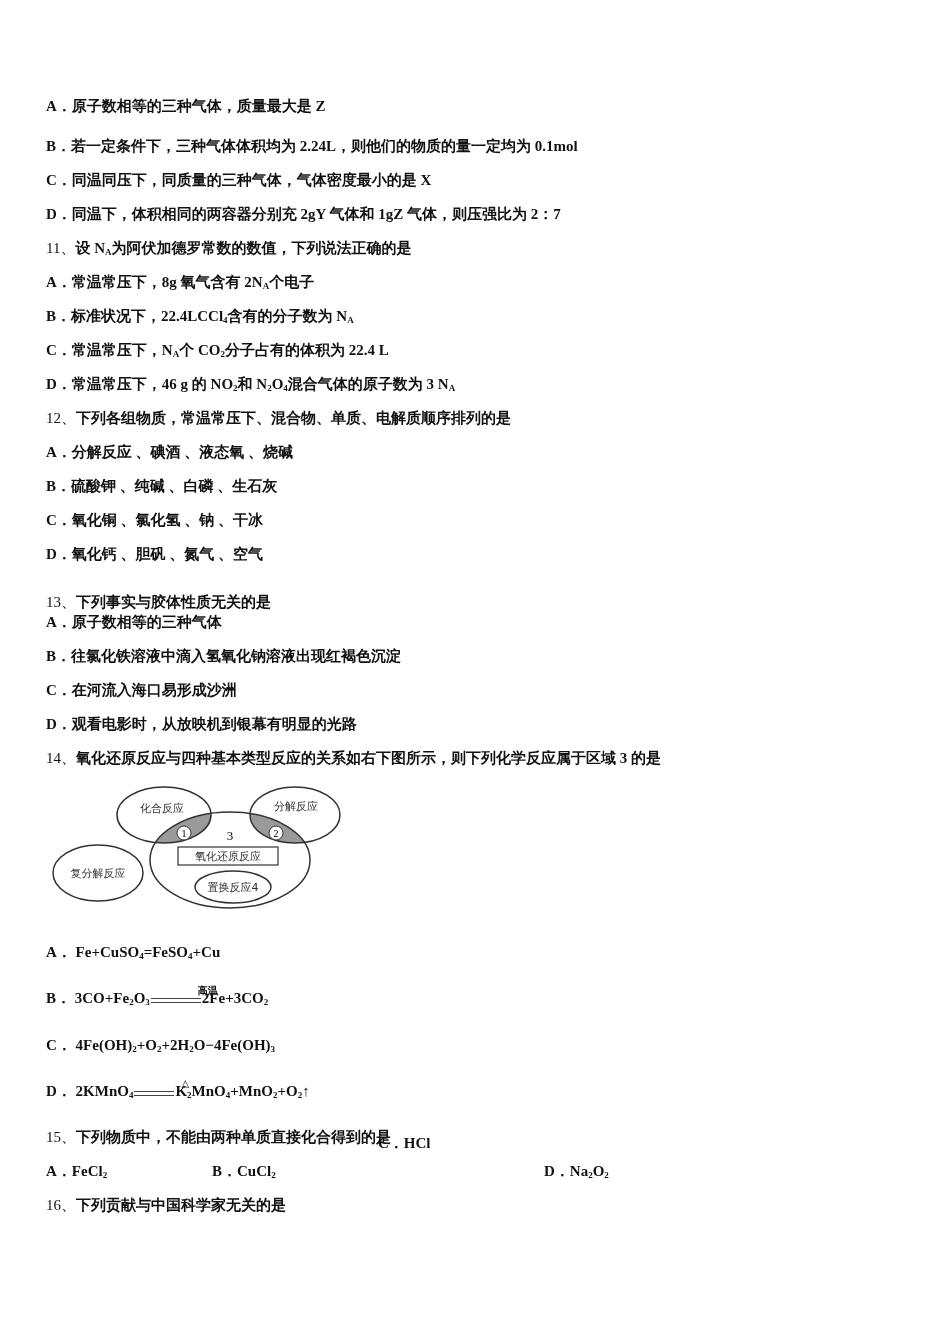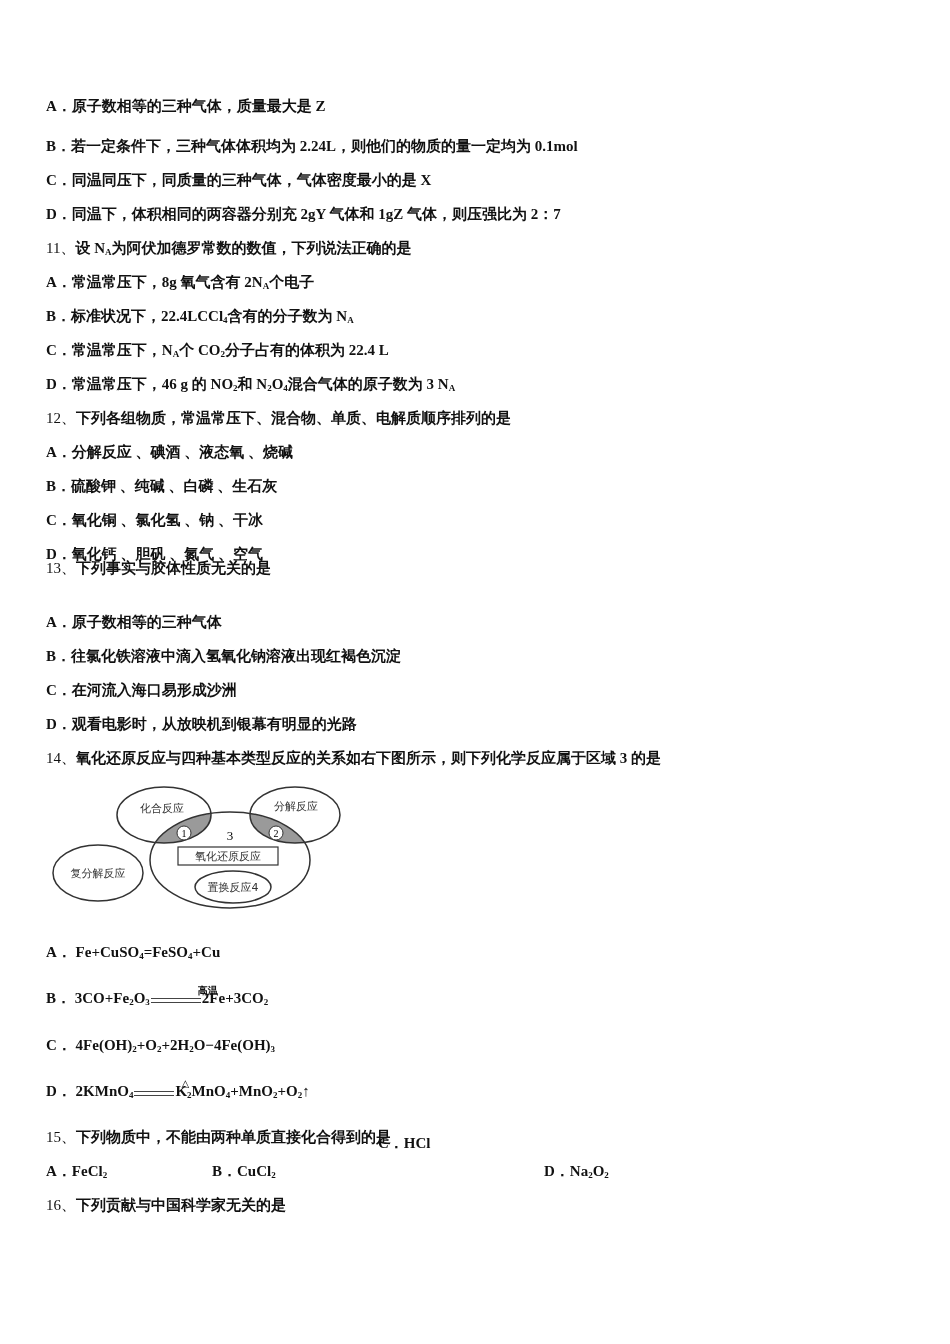--- a/index.html
+++ b/index.html
@@ -28,21 +28,21 @@
 <div class="line" style="top:306px"><span>B．</span><span>标准状况下，22.4LCCl</span><sub>4</sub><span>含有的分子数为 N</span><sub>A</sub></div>
 <div class="line" style="top:340px"><span>C．</span><span>常温常压下，N</span><sub>A</sub><span>个 CO</span><sub>2</sub><span>分子占有的体积为 22.4 L</span></div>
 <div class="line" style="top:374px"><span>D．</span><span>常温常压下，46 g 的 NO</span><sub>2</sub><span>和 N</span><sub>2</sub><span>O</span><sub>4</sub><span>混合气体的原子数为 3 N</span><sub>A</sub></div>
 
 <div class="line" style="top:408px"><span class="qnum">12、</span><span>下列各组物质，常温常压下、混合物、单质、电解质顺序排列的是</span></div>
 <div class="line" style="top:442px"><span>A．</span><span>分解反应 、碘酒 、液态氧 、烧碱</span></div>
 <div class="line" style="top:476px"><span>B．</span><span>硫酸钾 、纯碱 、白磷 、生石灰</span></div>
 <div class="line" style="top:510px"><span>C．</span><span>氧化铜 、氯化氢 、钠 、干冰</span></div>
 <div class="line" style="top:544px"><span>D．</span><span>氧化钙 、胆矾 、氮气 、空气</span></div>
 
-<div class="line" style="top:558px"><span class="qnum">13、</span><span>下列事实与胶体性质无关的是</span></div>
+<div class="line" style="top:592px"><span class="qnum">13、</span><span>下列事实与胶体性质无关的是</span></div>
 <div class="line" style="top:612px"><span>A．</span><span>原子数相等的三种气体</span></div>
 <div class="line" style="top:646px"><span>B．</span><span>往氯化铁溶液中滴入氢氧化钠溶液出现红褐色沉淀</span></div>
 <div class="line" style="top:680px"><span>C．</span><span>在河流入海口易形成沙洲</span></div>
 <div class="line" style="top:714px"><span>D．</span><span>观看电影时，从放映机到银幕有明显的光路</span></div>
 
 <div class="line" style="top:748px"><span class="qnum">14、</span><span>氧化还原反应与四种基本类型反应的关系如右下图所示，则下列化学反应属于区域 3 的是</span></div>
 
 <svg class="diagram" viewBox="0 0 300 130" xmlns="http://www.w3.org/2000/svg">
   <defs>
     <clipPath id="clipRedox">

